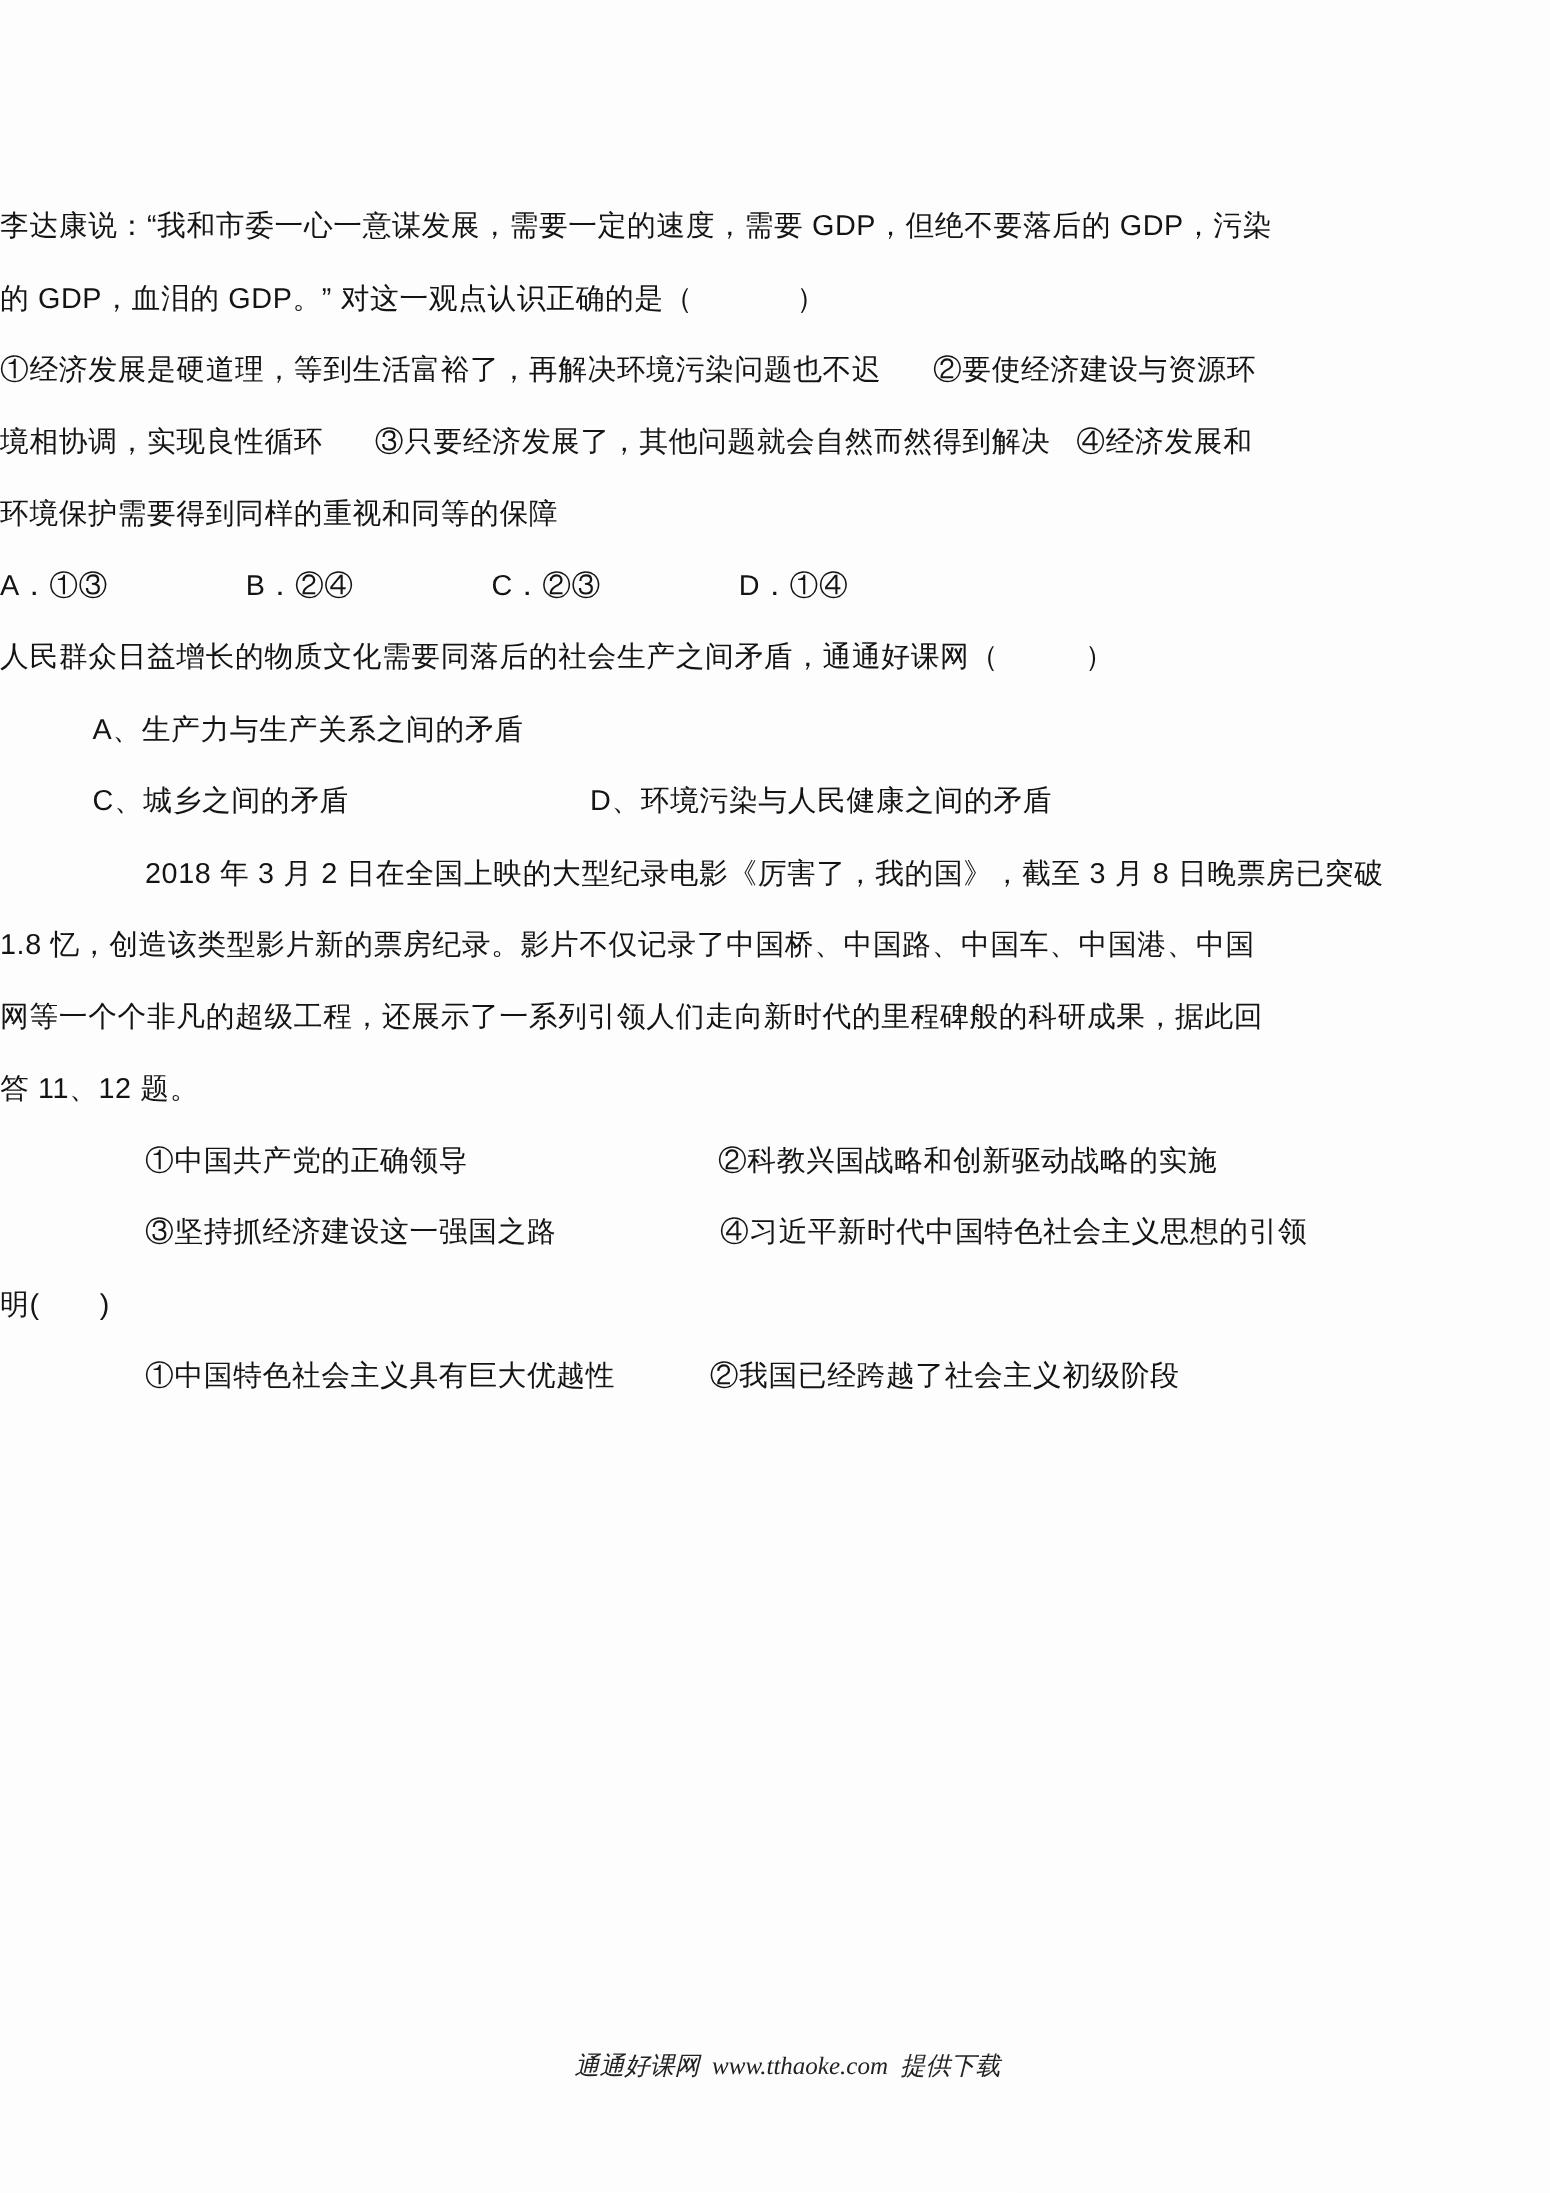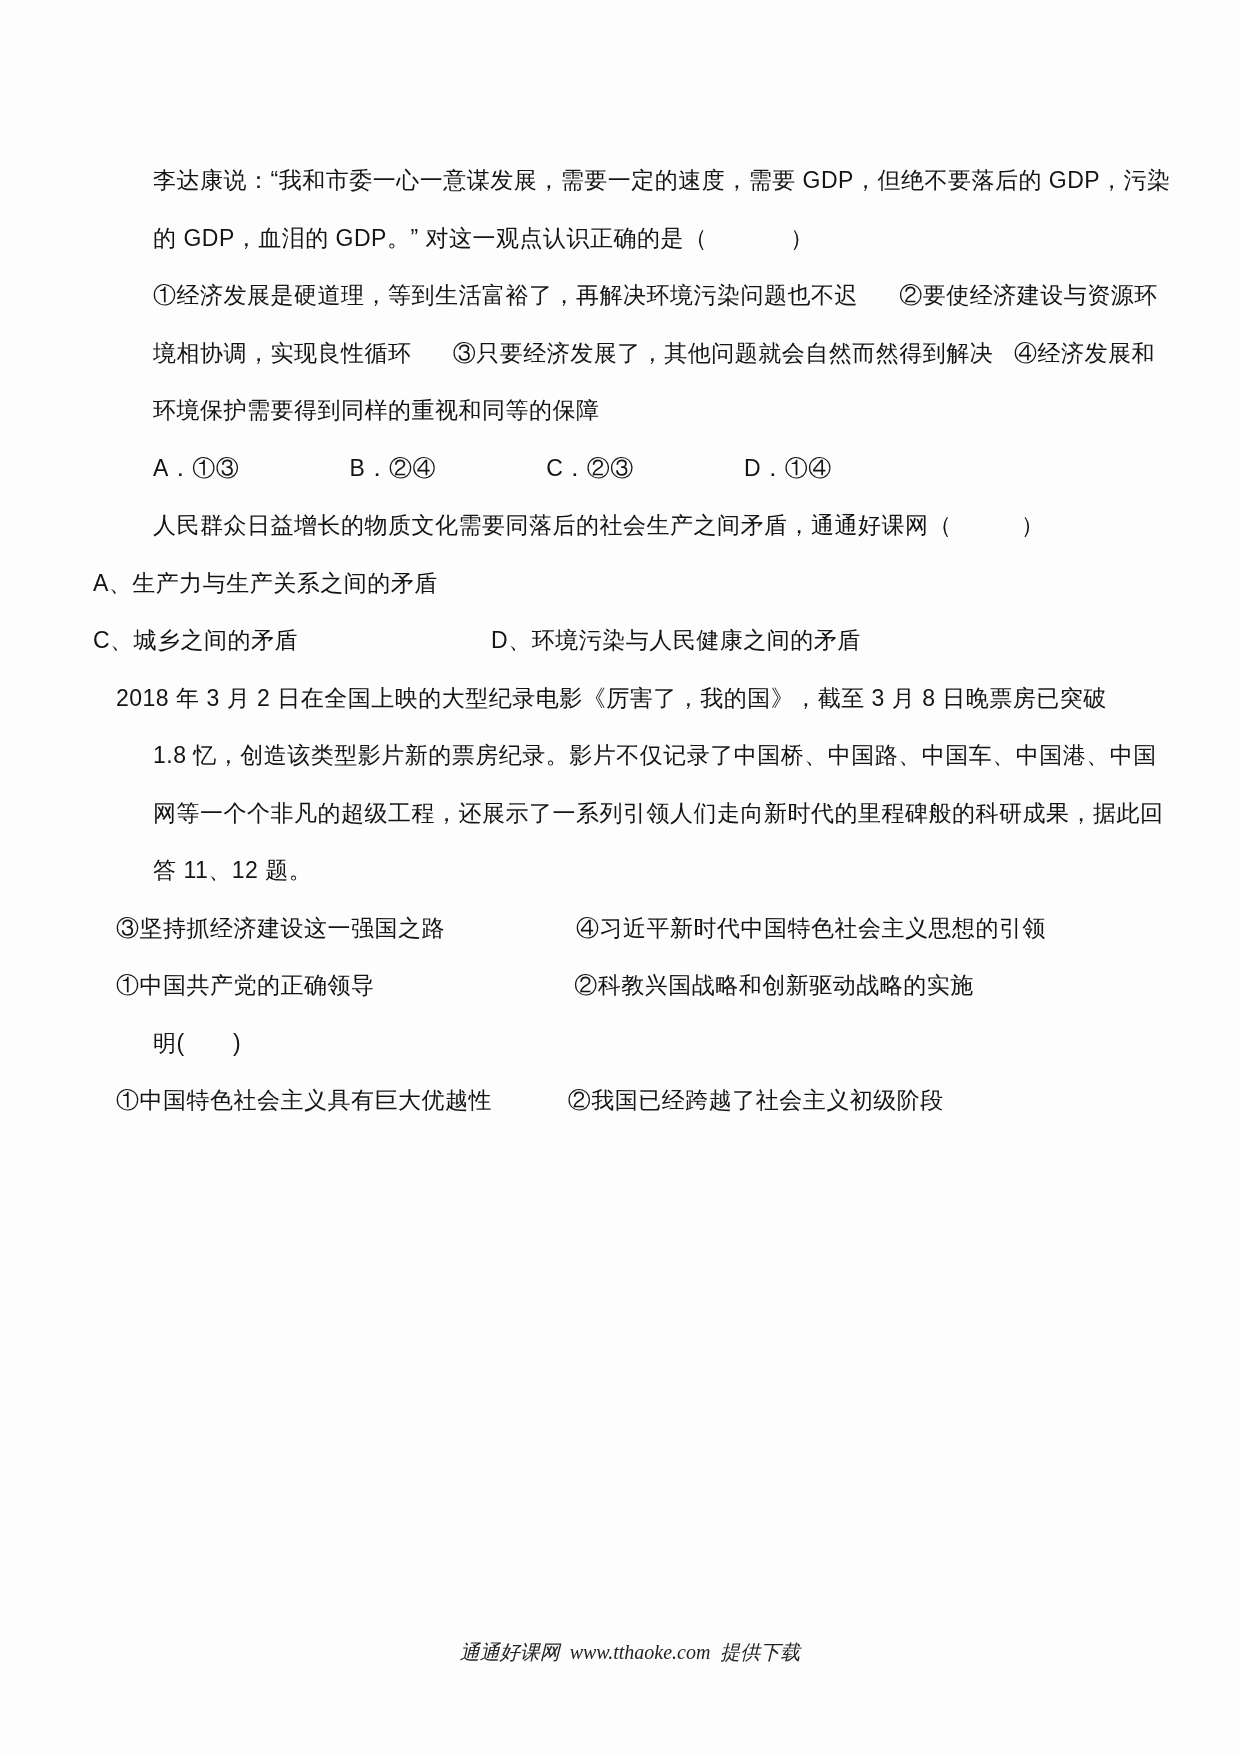--- a/index.html
+++ b/index.html
@@ -19,24 +19,23 @@
   .body {
     position: absolute;
     top: 152px;
     left: 0;
     width: 1240px;
   }
   .line {
     white-space: pre;
     font-size: 23px;
     line-height: 57.5px;
-    padding-left: 153px;
     letter-spacing: 0.5px;
   }
-  .ind-1 { padding-left: 93px; }
+  .ind-1 { padding-left: 74px; }
   .ind-2 { padding-left: 116px; }
   .footer {
     position: absolute;
     top: 1616px;
     left: 0;
     width: 1240px;
     text-align: center;
     font-family: "Liberation Serif", serif;
     font-size: 20px;
     color: #222222;
@@ -55,21 +54,21 @@
       <div class="line">境相协调，实现良性循环      ③只要经济发展了，其他问题就会自然而然得到解决   ④经济发展和</div>
       <div class="line">环境保护需要得到同样的重视和同等的保障</div>
       <div class="line">A．①③                B．②④                C．②③                D．①④</div>
       <div class="line">人民群众日益增长的物质文化需要同落后的社会生产之间矛盾，通通好课网（          ）</div>
       <div class="line ind-1">A、生产力与生产关系之间的矛盾</div>
       <div class="line ind-1">C、城乡之间的矛盾                            D、环境污染与人民健康之间的矛盾</div>
       <div class="line ind-2">2018 年 3 月 2 日在全国上映的大型纪录电影《厉害了，我的国》，截至 3 月 8 日晚票房已突破</div>
       <div class="line">1.8 忆，创造该类型影片新的票房纪录。影片不仅记录了中国桥、中国路、中国车、中国港、中国</div>
       <div class="line">网等一个个非凡的超级工程，还展示了一系列引领人们走向新时代的里程碑般的科研成果，据此回</div>
       <div class="line">答 11、12 题。</div>
+      <div class="line ind-2">①中国共产党的正确领导                             ②科教兴国战略和创新驱动战略的实施</div>
       <div class="line ind-2">③坚持抓经济建设这一强国之路                   ④习近平新时代中国特色社会主义思想的引领</div>
-      <div class="line ind-2">①中国共产党的正确领导                             ②科教兴国战略和创新驱动战略的实施</div>
       <div class="line">明(       )</div>
       <div class="line ind-2">①中国特色社会主义具有巨大优越性           ②我国已经跨越了社会主义初级阶段</div>
     </div>
   <div class="footer">
     <span>通通好课网  www.tthaoke.com  提供下载</span>
   </div>
 </div>
 
 </body></html>

